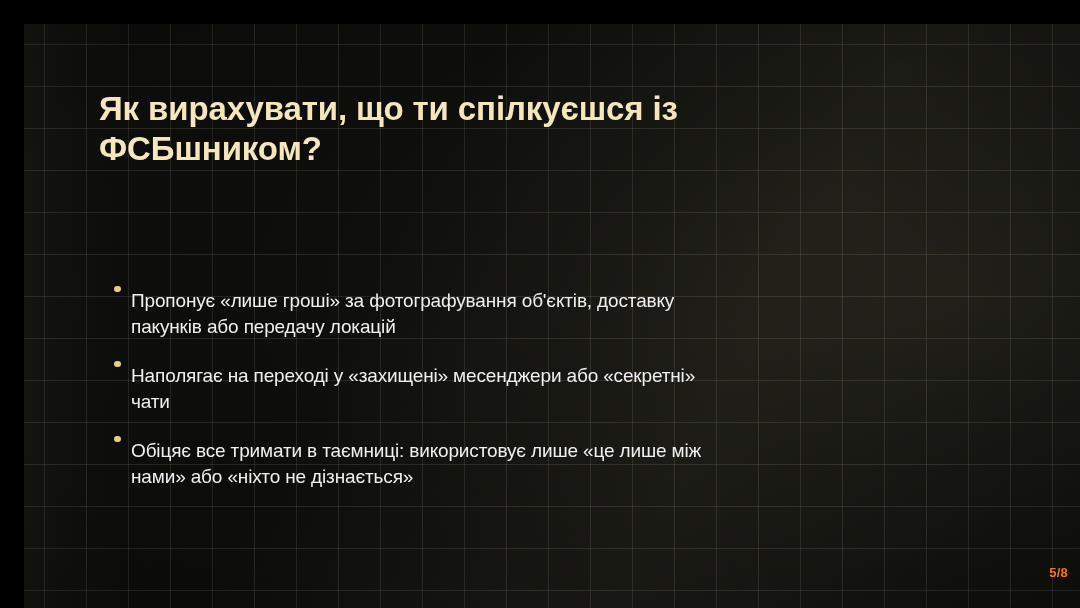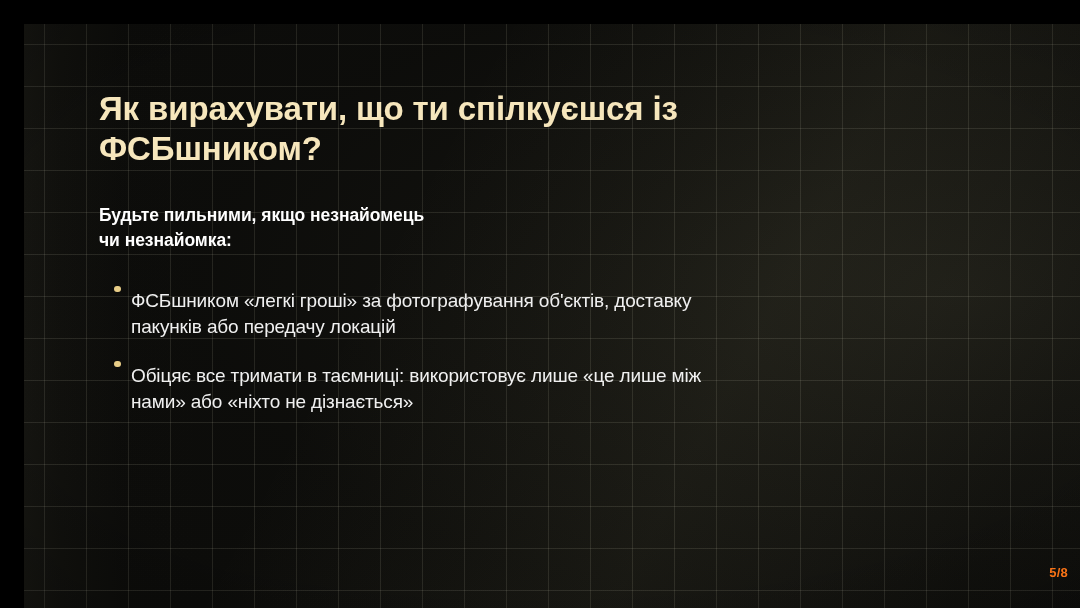--- a/index.html
+++ b/index.html
@@ -153,23 +153,23 @@
   <div class="bg-sheen-a"></div>
   <div class="bg-sheen-b"></div>
   <div class="bg-sheen-c"></div>
   <div class="bg-plus"></div>
   <div class="bg-vignette"></div>
 
   <div class="content">
 
     <h1 class="title">Як вирахувати, що ти спілкуєшся із ФСБшником?</h1>
 
-    <h2 class="subtitle">Будьте пильними, якщо незнайомець<br>чи незнайомка:</h2>
 
     <ul class="bullets">
-      <li class="bullet">ФСБшником «легкі гроші» за фотографування об'єктів, доставку пакунків або передачу локацій</li>
+      <li class="bullet">Пропонує «лише гроші» за фотографування об'єктів, доставку пакунків або передачу локацій</li>
+      <li class="bullet">Наполягає на переході у «захищені» месенджери або «секретні» чати</li>
       <li class="bullet">Обіцяє все тримати в таємниці: використовує лише «це лише між нами» або «ніхто не дізнається»</li>
     </ul>
 
     <div class="page-num">5/8</div>
 
   </div>
 </div>
 
 </body></html>

